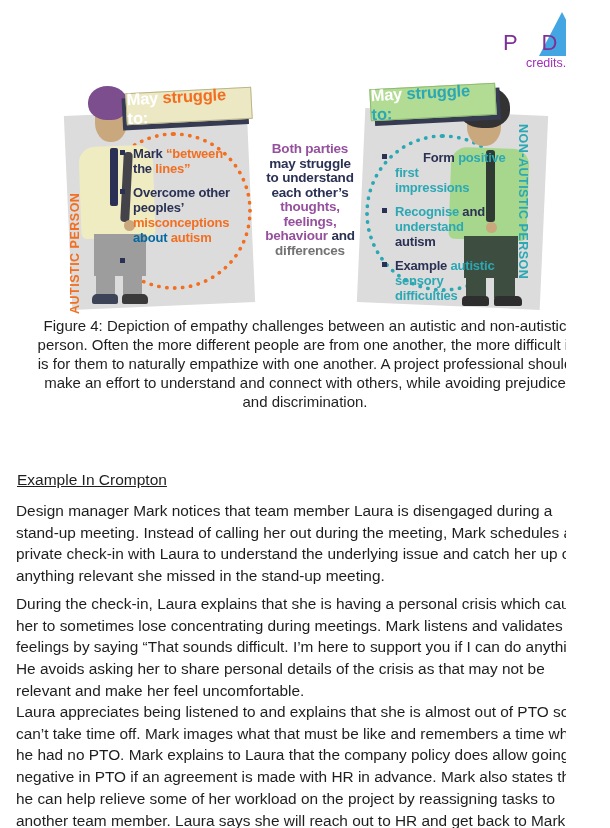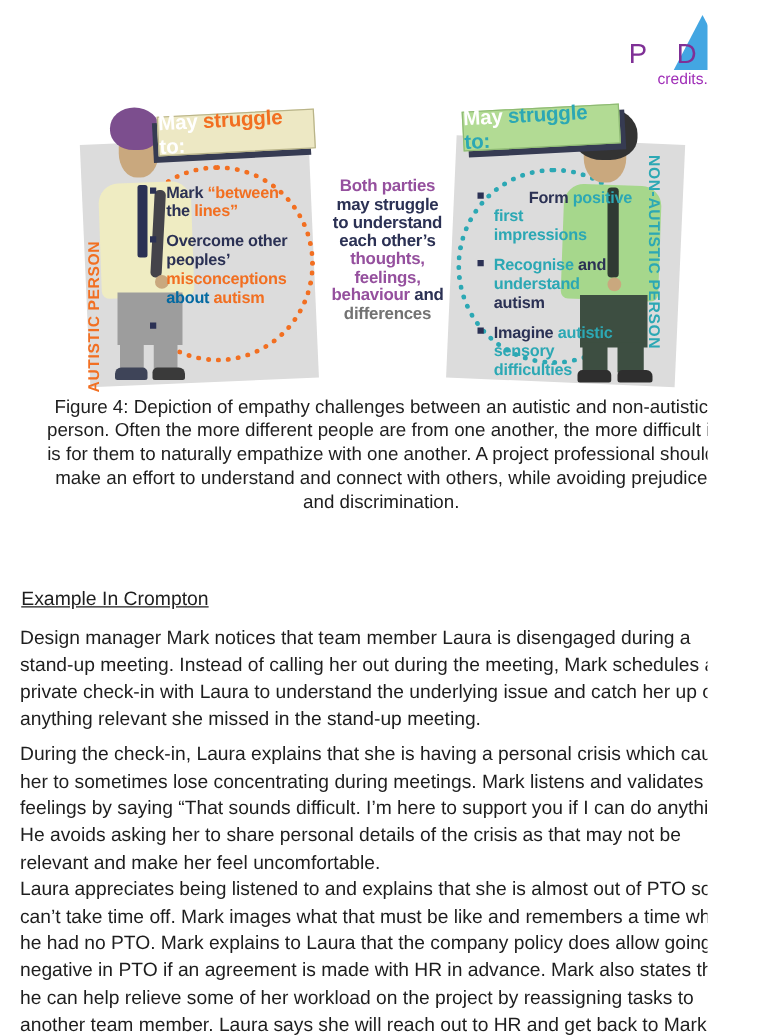--- a/index.html
+++ b/index.html
@@ -178,21 +178,21 @@
 impressions</span></span>
       </li>
       <li>
         <span class="marker"></span>
         <span class="seg"><span style="color: rgb(44, 168, 180);">Recognise </span><span style="color: rgb(43, 49, 84);">and
 </span><span style="color: rgb(44, 168, 180);">understand
 </span><span style="color: rgb(43, 49, 84);">autism</span></span>
       </li>
       <li>
         <span class="marker"></span>
-        <span class="seg"><span style="color: rgb(43, 49, 84);">Imagine </span><span style="color: rgb(44, 168, 180);">autistic
+        <span class="seg"><span style="color: rgb(43, 49, 84);">Example </span><span style="color: rgb(44, 168, 180);">autistic
 sensory
 difficulties</span></span>
       </li>
     </ul>
   </div>
 
   <p class="caption">Figure 4: Depiction of empathy challenges between an autistic and non-autistic person. Often the more different people are from one another, the more difficult it is for them to naturally empathize with one another. A project professional should make an effort to understand and connect with others, while avoiding prejudice and discrimination.</p>
 
   <h3 class="heading">Example In Crompton</h3>
   <p class="body-p bp1">Design manager Mark notices that team member Laura is disengaged during a stand-up meeting. Instead of calling her out during the meeting, Mark schedules a private check-in with Laura to understand the underlying issue and catch her up on anything relevant she missed in the stand-up meeting.</p>

